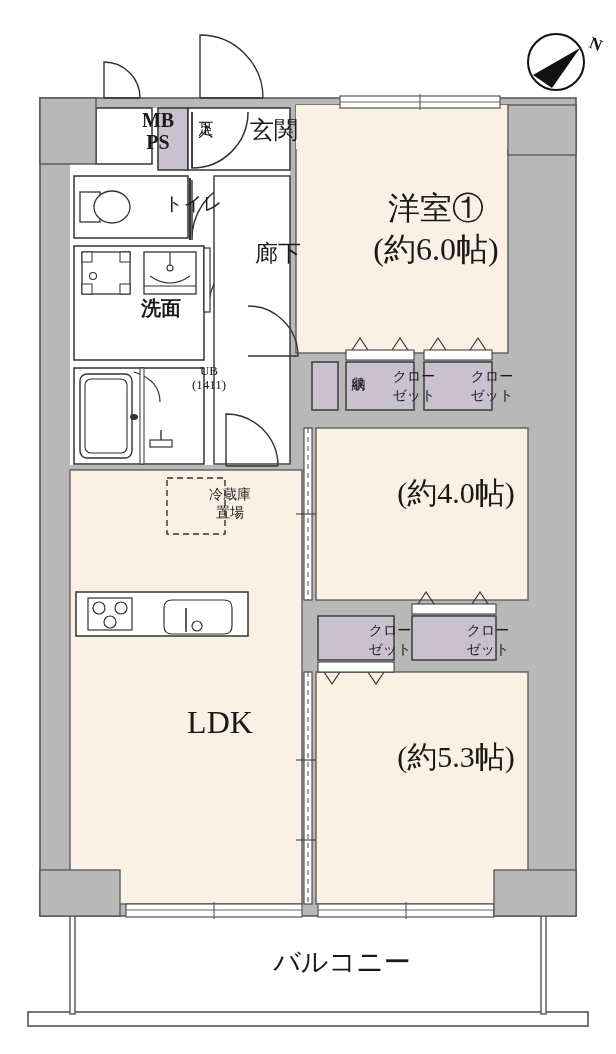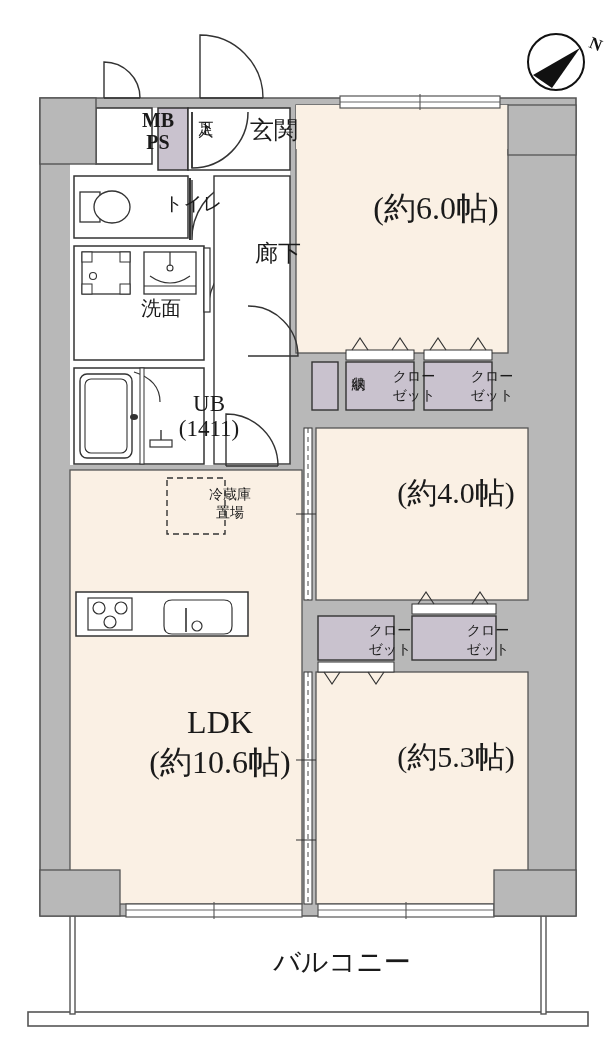--- a/index.html
+++ b/index.html
@@ -219,25 +219,25 @@
 </div>
 
 <div class="lbl vert" style="left:164px;top:110px;font-size:15px;">下足入</div>
 
 <div class="lbl" style="left:196px;top:118px;width:88px;font-size:24px;text-align:center;">玄関</div>
 
 <div class="lbl" style="left:130px;top:194px;width:58px;font-size:19px;">トイレ</div>
 
 <div class="lbl" style="left:216px;top:242px;width:56px;font-size:23px;">廊下</div>
 
-<div class="lbl" style="left:76px;top:298px;width:102px;font-size:20px;">
+<div class="lbl" style="left:76px;top:298px;width:102px;font-size:20px;font-weight:bold;">
   <div>洗面</div>
 </div>
 
-<div class="lbl" style="left:140px;top:392px;width:70px;font-size:23px;">
+<div class="lbl" style="left:140px;top:364px;width:70px;font-size:13px;">
   <div>UB</div>
   <div>(1411)</div>
 </div>
 
 <div class="lbl" style="left:167px;top:486px;width:58px;font-size:14px;line-height:1.3;text-align:center;">
   <div>冷蔵庫</div>
   <div>置場</div>
 </div>
 
 <div class="lbl vert" style="left:317px;top:366px;font-size:14px;">収納</div>
@@ -256,29 +256,29 @@
   <div>クロー</div>
   <div>ゼット</div>
 </div>
 
 <div class="lbl" style="left:412px;top:622px;width:84px;font-size:14px;line-height:1.35;">
   <div>クロー</div>
   <div>ゼット</div>
 </div>
 
 <div class="lbl" style="left:296px;top:188px;width:212px;font-size:32px;line-height:1.28;">
+  <div>洋室①</div>
   <div>(約6.0帖)</div>
 </div>
 
 <div class="lbl" style="left:316px;top:474px;width:212px;font-size:30px;line-height:1.28;">
   <div>(約4.0帖)</div>
 </div>
 
 <div class="lbl" style="left:316px;top:738px;width:212px;font-size:30px;line-height:1.28;">
   <div>(約5.3帖)</div>
 </div>
 
 <div class="lbl" style="left:68px;top:702px;width:236px;font-size:32px;line-height:1.26;">
   <div>LDK</div>
-  <div>(約10.6帖)</div>
 </div>
 
 <div class="lbl" style="left:28px;top:948px;width:560px;font-size:27px;">バルコニー</div>
 
 </body></html>

